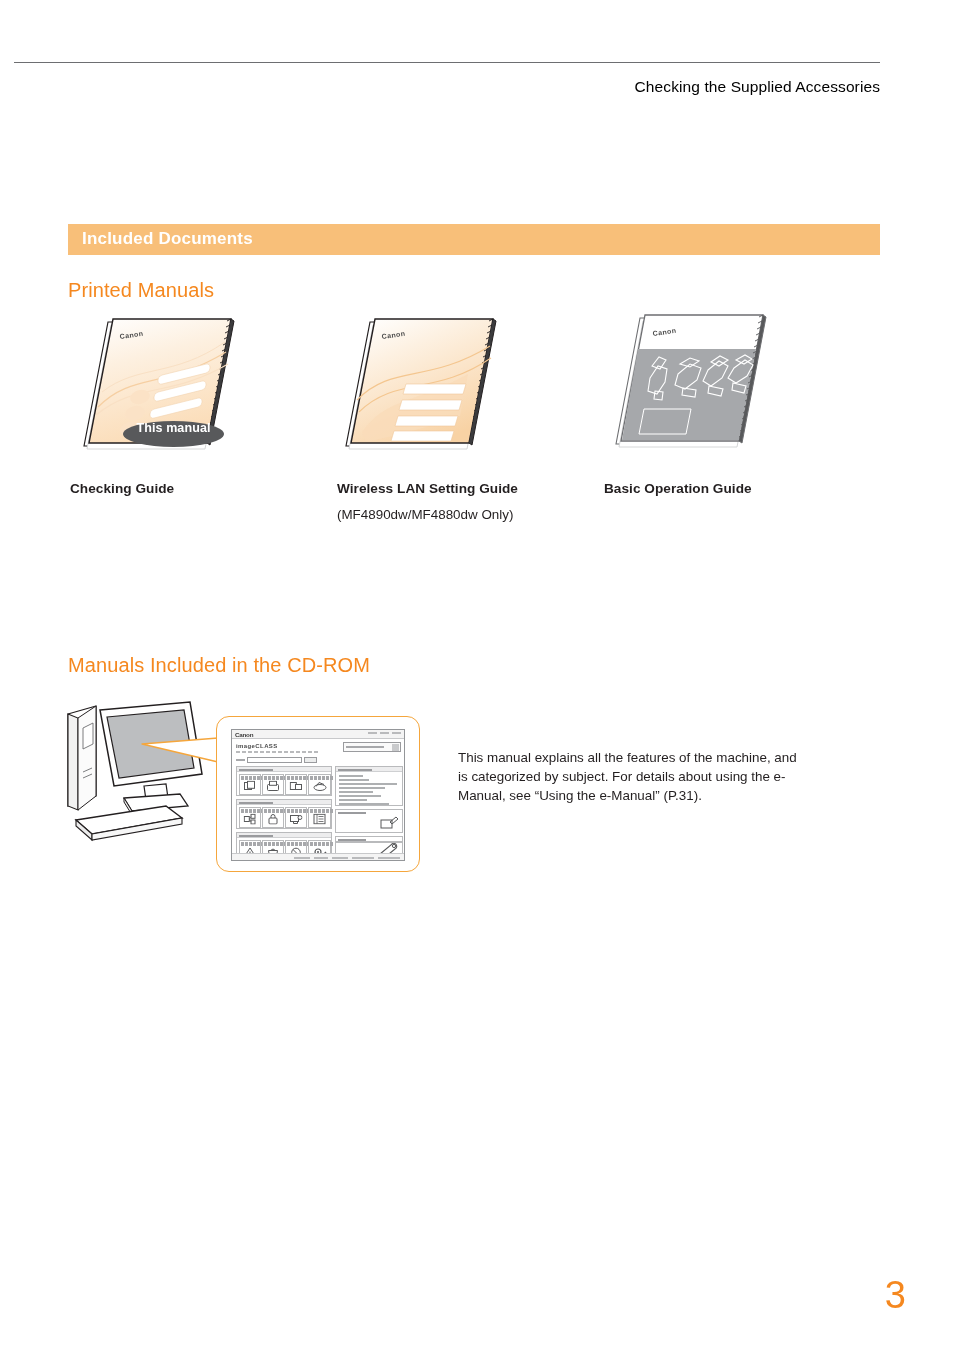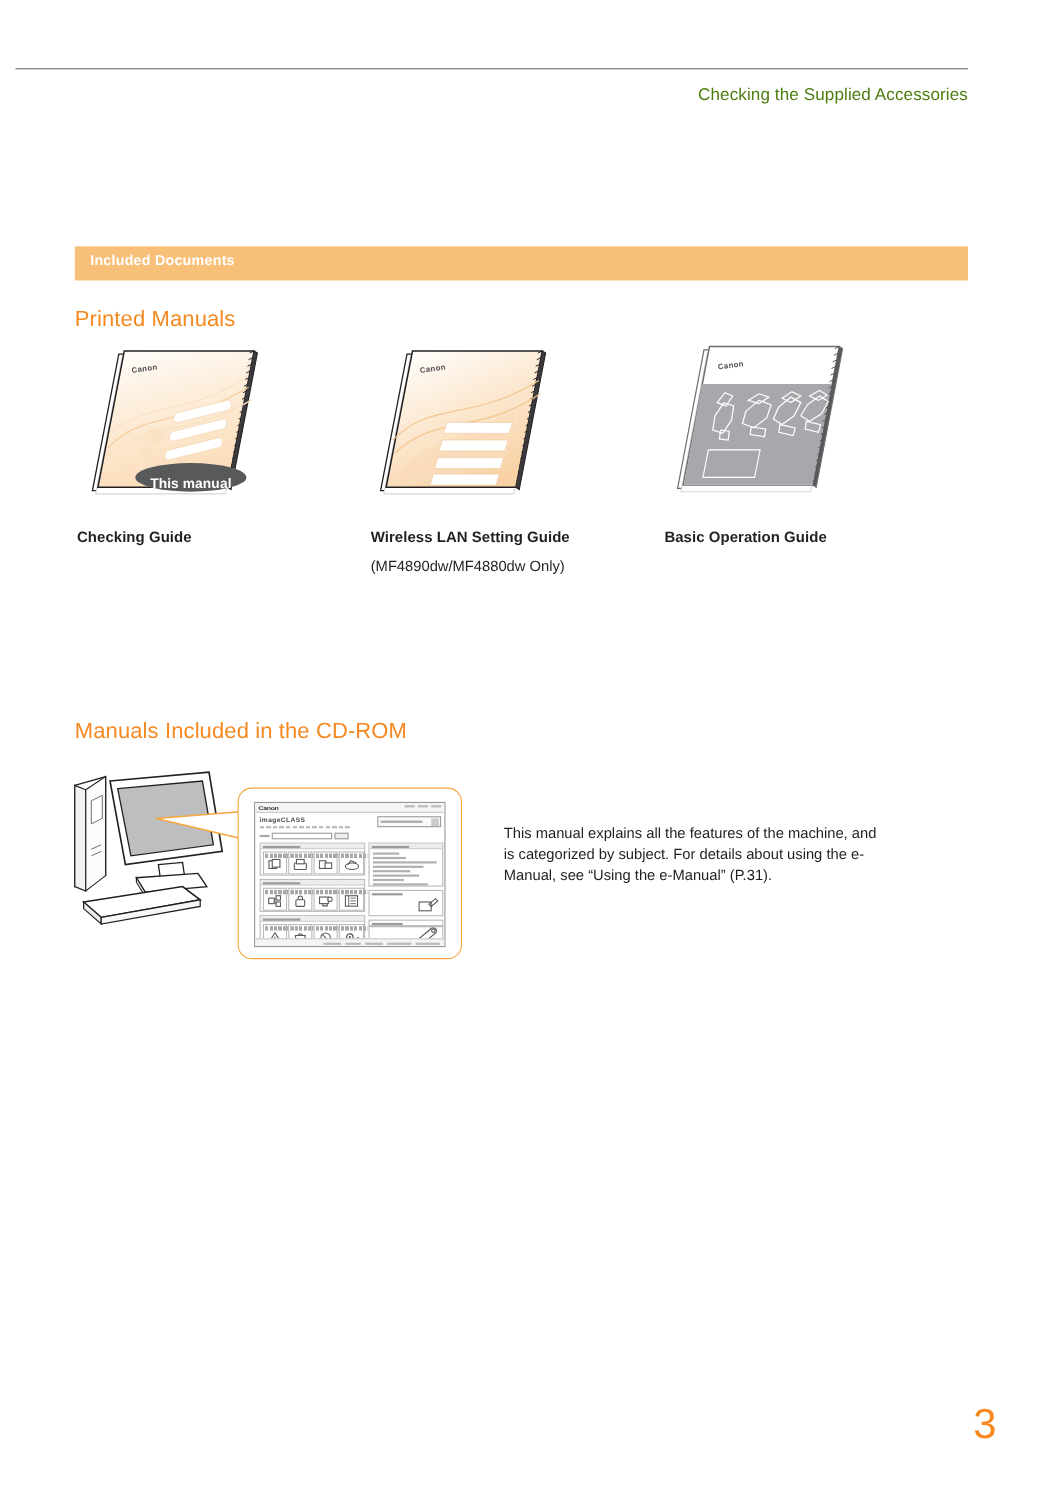--- a/index.html
+++ b/index.html
@@ -16,32 +16,32 @@
   
   .page-header {
     position: absolute; left: 0; top: 0; width: 954px; height: 120px;
   }
   .header-rule {
     position: absolute; left: 14px; top: 62px; width: 866px; height: 1px;
     background: #6d6e71;
   }
   .header-title {
     position: absolute; right: 74px; top: 78px;
-    font-size: 15.5px; color: #4d7c0f; letter-spacing: .1px;
+    font-size: 15.5px; color: #000000; letter-spacing: .1px;
     white-space: nowrap;
   }
 
   
   .section-bar {
     position: absolute; left: 68px; top: 224px; width: 812px; height: 31px;
     background: #f8bf79;
   }
   .section-bar-text {
     position: absolute; left: 14px; top: 5px;
-    font-size: 13px; font-weight: bold; color: #ffffff; letter-spacing: .2px;
+    font-size: 17px; font-weight: bold; color: #ffffff; letter-spacing: .2px;
   }
 
   
   .sub-heading {
     position: absolute; font-size: 20px; color: #f5881f; letter-spacing: .1px;
   }
   #printed-manuals-heading { left: 68px; top: 279px; }
   #cdrom-heading { left: 68px; top: 654px; text-align: center; }
 
   
@@ -49,21 +49,21 @@
   #booklet-starter  { left: 78px;  top: 312px; }
   #booklet-wireless { left: 340px; top: 312px; }
   #booklet-basic    { left: 608px; top: 306px; }
   .booklet-wrap svg { display:block; }
 
   
   .this-manual-badge {
     position: absolute; left: 123px; top: 421px;
     width: 101px; height: 26px; border-radius: 50%;
     background: #58595b;
-    display: flex; align-items: flex-end; justify-content: center;
+    display: flex; align-items: flex-start; justify-content: center;
   }
   .this-manual-badge span {
     color: #ffffff; font-size: 12.5px; font-weight: bold; letter-spacing: .1px;
   }
 
   
   .caption { position: absolute; }
   .caption .cap-title {
     font-size: 13.6px; font-weight: bold; color: #231f20;
     margin: 0 0 9px 0; letter-spacing: .05px;

